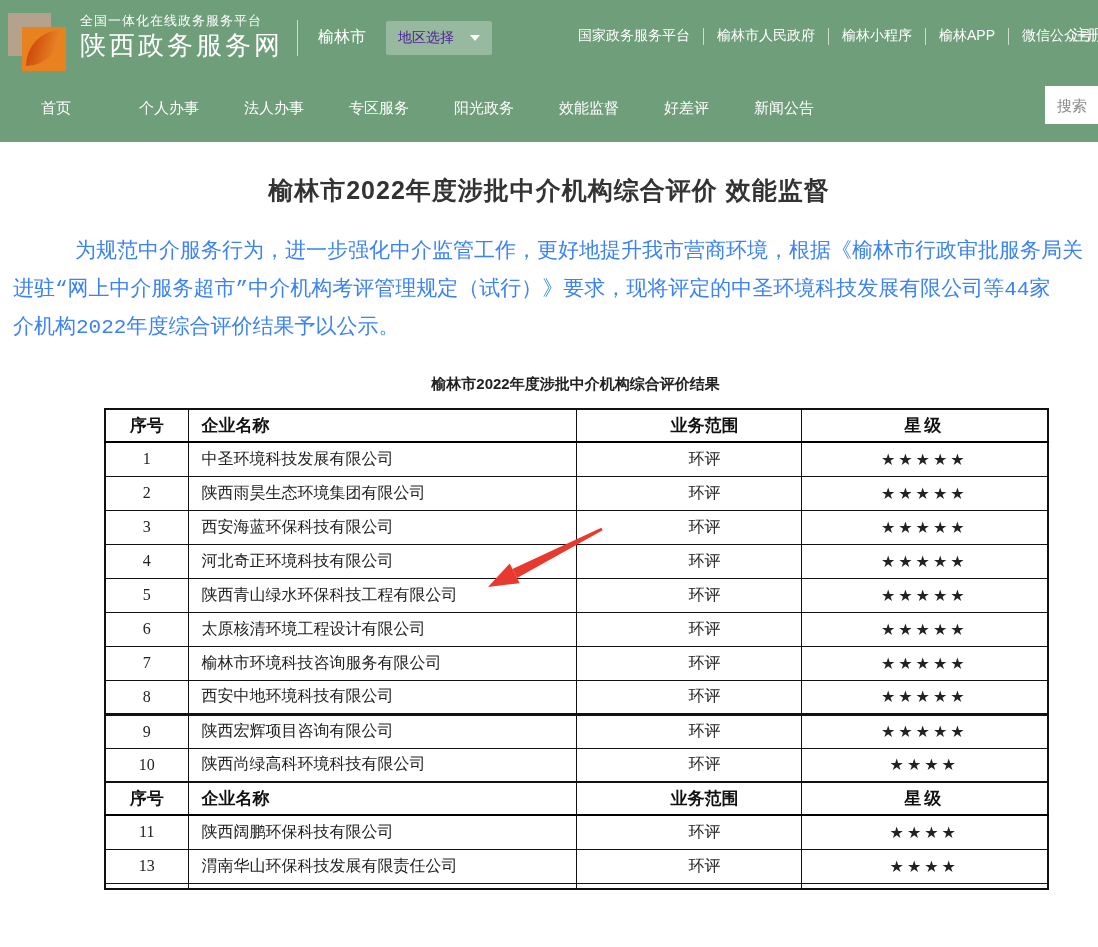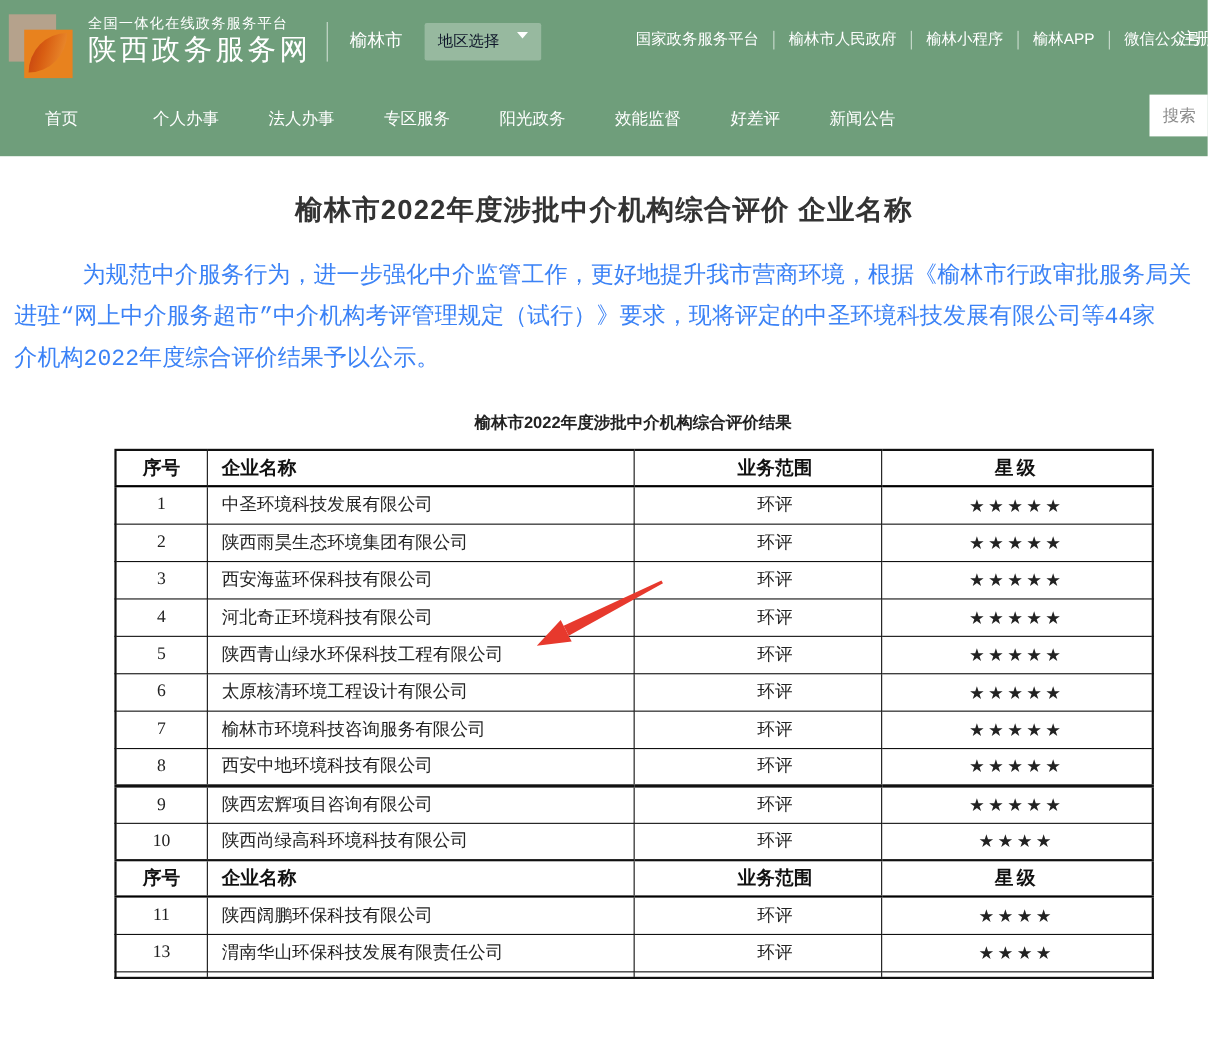--- a/index.html
+++ b/index.html
@@ -21,22 +21,22 @@
                 background:linear-gradient(105deg,#c23c10 0%,#d85d12 40%,#ef9733 100%);
                 border-radius:100% 0 100% 0; }
 
   .logo-text { line-height:1.25; }
   .logo-text .small { font-size:13px; letter-spacing:1px; }
   .logo-text .big   { font-size:26px; letter-spacing:3px; }
 
   .v-divider { width:1px; height:36px; background:rgba(255,255,255,.65); margin:0 20px 0 14px; }
   .city { font-size:16px; margin-right:20px; cursor:pointer; }
 
-  .region-btn { background:rgba(255,255,255,.28); color:#0f172a; font-size:14px;
-                padding:8px 12px; border-radius:2px; cursor:pointer; display:flex; gap:16px; }
+  .region-btn { background:rgba(255,255,255,.28); color:#4c1d95; font-size:14px;
+                padding:8px 12px; border-radius:2px; cursor:pointer; display:flex; align-items:center; gap:16px; }
   .caret-down { width:0; height:0; border-left:5px solid transparent; border-right:5px solid transparent;
                 border-top:6px solid #fff; display:inline-block; }
 
   .top-links { position:absolute; left:578px; top:27px; display:flex; align-items:center; font-size:14px; white-space:nowrap; }
   .top-links a { color:#fff; text-decoration:none; cursor:pointer; }
   .tl-sep { width:1px; height:17px; background:rgba(255,255,255,.65); margin:0 13px; }
   .register { position:absolute; left:1072px; top:26px; font-size:15px; color:#fff; cursor:pointer; white-space:nowrap; }
 
   
   .nav-row { height:67px; display:flex; align-items:center; padding-left:41px; position:relative; }
@@ -121,21 +121,21 @@
       <div class="nav-item">专区服务</div>
       <div class="nav-item">阳光政务</div>
       <div class="nav-item">效能监督</div>
       <div class="nav-item">好差评</div>
       <div class="nav-item">新闻公告</div>
       <input class="search-box" type="text" placeholder="搜索" style="">
   </div>
 </header>
 
 <main>
-  <h1 class="article-title">榆林市2022年度涉批中介机构综合评价 企业名称</h1>
+  <h1 class="article-title">榆林市2022年度涉批中介机构综合评价 效能监督</h1>
 
   <div class="para">
     <div class="line1">为规范中介服务行为，进一步强化中介监管工作，更好地提升我市营商环境，根据《榆林市行政审批服务局关</div>
     <div>进驻“网上中介服务超市”中介机构考评管理规定（试行）》要求，现将评定的中圣环境科技发展有限公司等44家</div>
     <div>介机构2022年度综合评价结果予以公示。</div>
   </div>
 
   <div class="table-caption">榆林市2022年度涉批中介机构综合评价结果</div>
 
   <table class="results">

